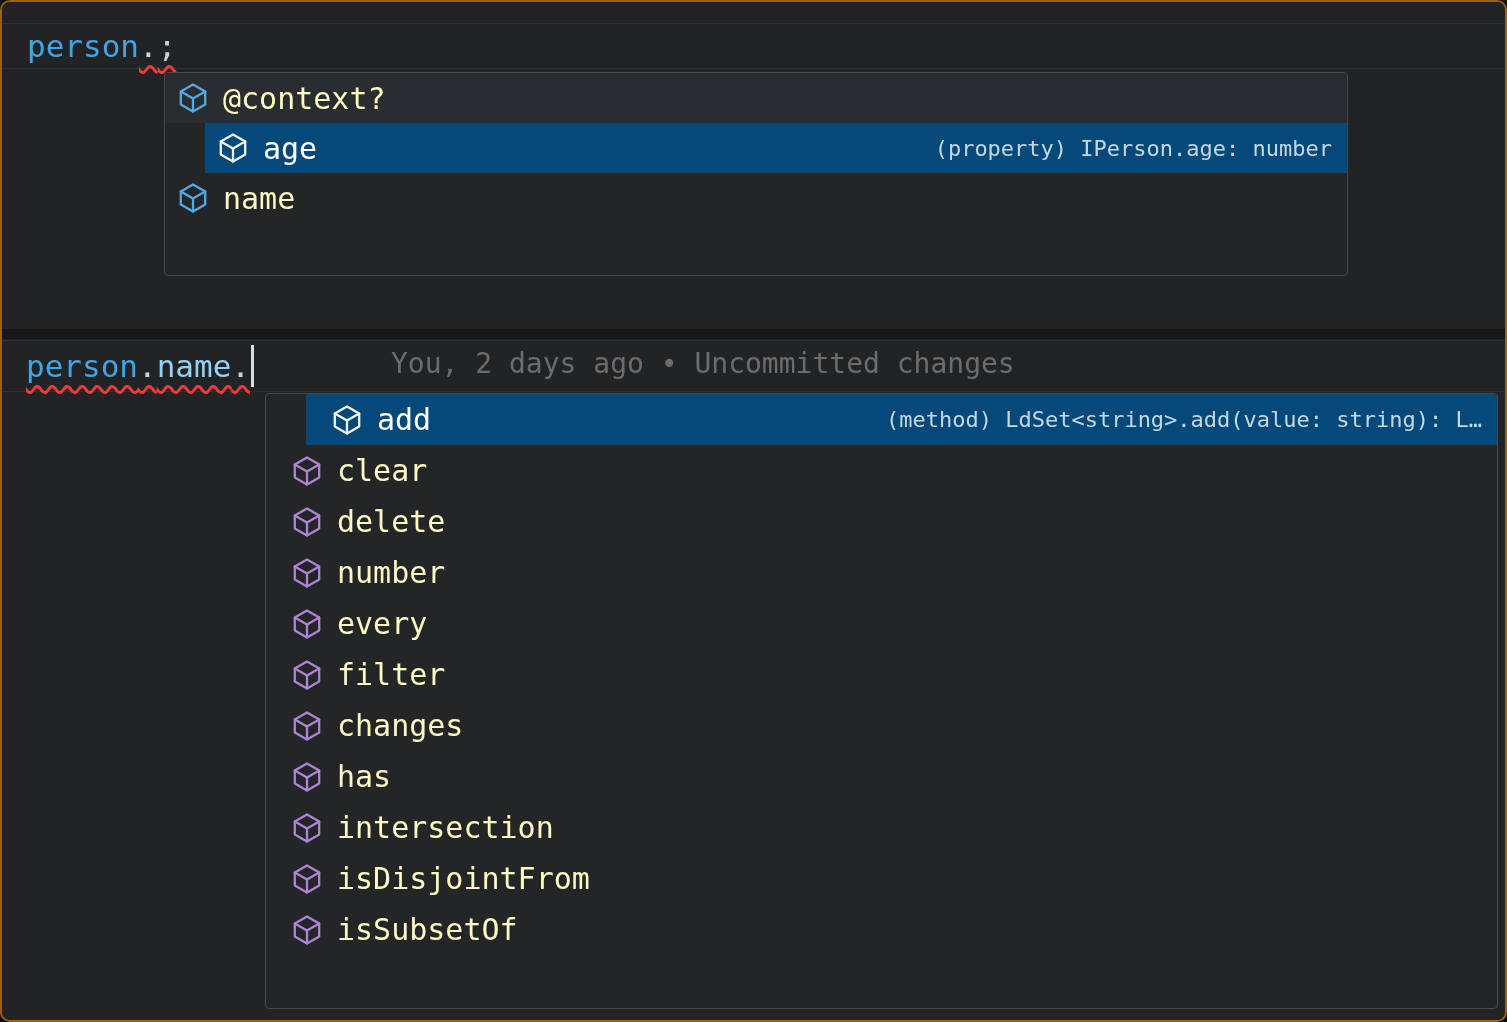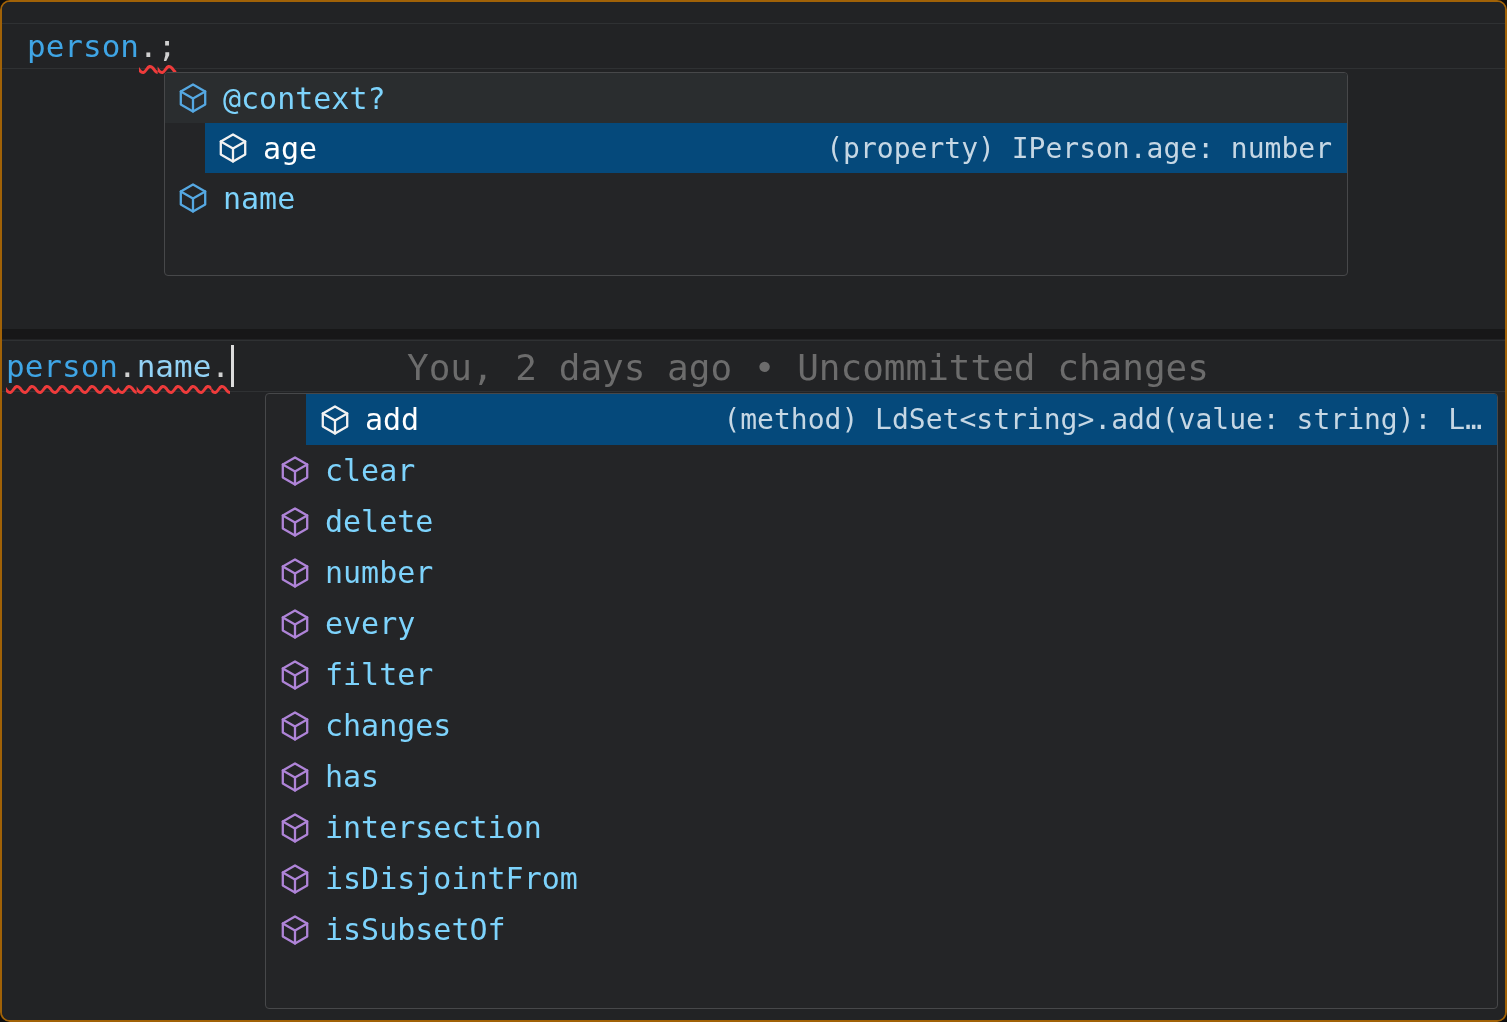--- a/index.html
+++ b/index.html
@@ -12,54 +12,54 @@
   .pane-top{top:0;height:327px;}
   .divider{position:absolute;left:0;top:327px;width:100%;height:10px;background:#171718;}
   .pane-bottom{top:337px;height:683px;}
 
   .code-line{
     position:absolute;left:0;width:100%;box-sizing:border-box;
     border-top:1px solid #2f3133;border-bottom:1px solid #2f3133;
     display:flex;align-items:center;font-size:31px;color:#d0d0d0;white-space:pre;
   }
   .line-top{top:21px;height:46px;padding-left:25px;}
-  .line-bottom{top:1px;height:52px;padding-left:4px;}
+  .line-bottom{top:1px;height:52px;padding-left:24px;}
 
   .tok-var{color:var(--variable-blue,#3fa5e5);}
   .tok-prop{color:var(--property-blue,#93d2f5);}
   .tok-punct{color:#d0d0d0;}
   .squiggle{
     text-decoration-line:underline;text-decoration-style:wavy;
     text-decoration-color:var(--error-red,#ef3b3b);
     text-decoration-thickness:2.5px;text-underline-offset:8px;
   }
   .caret{display:inline-block;width:3px;height:42px;background:#dcdcdc;margin-left:1px;vertical-align:middle;}
-  .blame{position:absolute;left:389px;top:6px;color:#6c6c6c;font-size:36px;margin-left:16px;}
+  .blame{position:absolute;left:389px;top:6px;color:#6c6c6c;font-size:28px;}
 
   .suggest{
     position:absolute;box-sizing:border-box;background:#242527;
     border:1px solid #47484a;border-radius:4px;overflow:hidden;
   }
   .suggest-top{left:162px;top:70px;width:1184px;height:204px;}
   .suggest-bottom{left:263px;top:54px;width:1233px;height:616px;}
 
   .row{
     display:flex;align-items:center;height:50px;
-    padding:0 15px 0 12px;font-size:30px;color:#7dd3fc;white-space:pre;
-  }
-  .suggest-bottom .row{height:51px;padding-left:13px;}
+    padding:0 15px 0 12px;font-size:30px;color:#fef9c3;white-space:pre;
+  }
+  .suggest-bottom .row{height:51px;padding-left:25px;}
   .row.hover{background:#2a2d2f;}
   .row.selected{background:var(--selected-blue,#05497b);color:#ffffff;margin-left:40px;}
   .icon{width:32px;height:32px;margin-right:14px;flex:none;display:flex;align-items:center;}
   .icon svg{width:32px;height:32px;display:block;}
   .row[data-kind="field"] .icon{color:var(--icon-field-blue,#55a8e2);}
   .row[data-kind="method"] .icon{color:var(--icon-method-purple,#af84d8);}
   .row.selected .icon{color:#f2f2f2;}
   .label{flex:none;}
-  .detail{margin-left:auto;color:#c6d7e4;font-size:28px;}
+  .detail{margin-left:auto;color:#c6d7e4;font-size:22px;}
 </style>
 </head>
 <body>
 
 <div class="frame">
 
   <section class="pane pane-top">
     <div class="code-line line-top">
       <span class="tok-var">person</span><span class="tok-punct squiggle">.</span><span class="tok-punct squiggle">;</span>
     </div>

